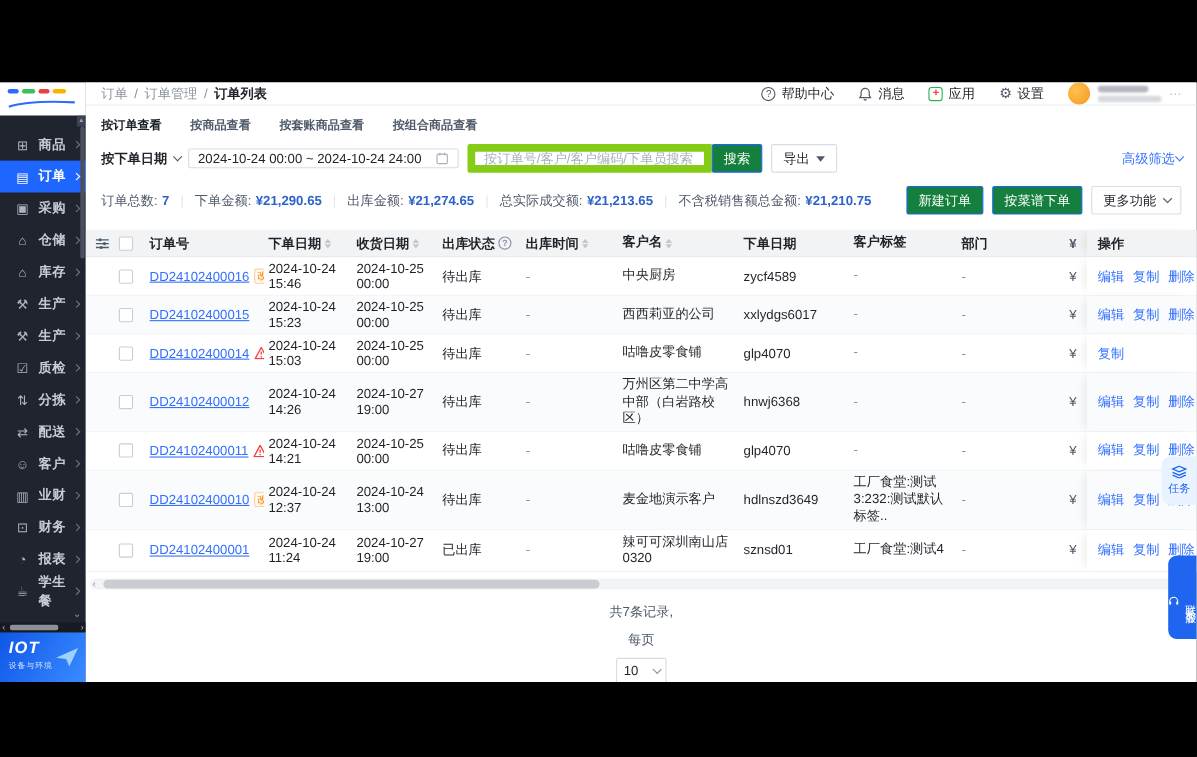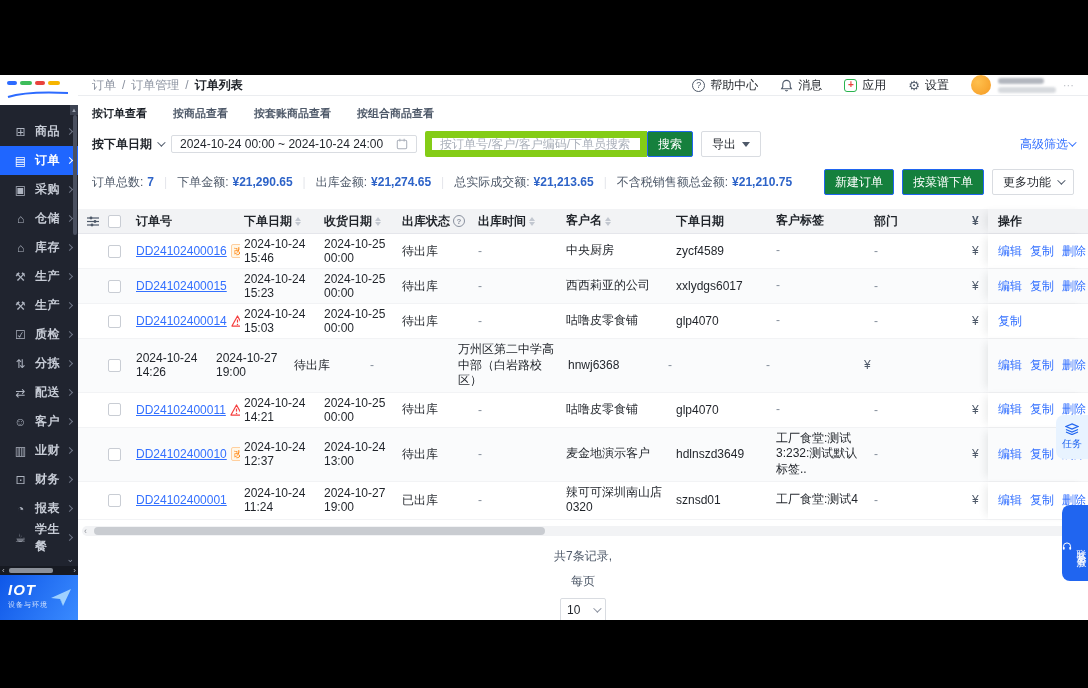--- a/index.html
+++ b/index.html
@@ -481,20 +481,23 @@
      <span class="cell c-px">¥</span>
      <span class="ops">
                 <span class="oplink">复制</span>
               </span>
             </div>
             <div class="trow zebra">
               <span class="cell c-lead"></span>
      <span class="cell c-cb">
                 <span class="checkbox"></span>
               </span>
+     <span class="cell c-no">
+                <span class="orderlink">DD24102400012</span>
+              </span>
      <span class="cell c-d1">2024-10-24 14:26</span>
      <span class="cell c-d2">2024-10-27 19:00</span>
      <span class="cell c-st">待出库</span>
      <span class="cell c-tm">
                 <span class="muted">-</span>
               </span>
      <span class="cell c-cu">万州区第二中学高中部（白岩路校区）</span>
      <span class="cell c-cd">hnwj6368</span>
      <span class="cell c-tg">
                 <span class="muted">-</span>

